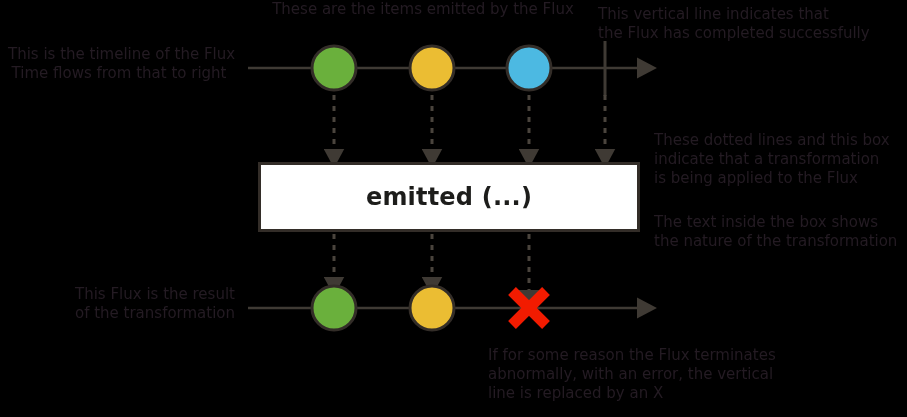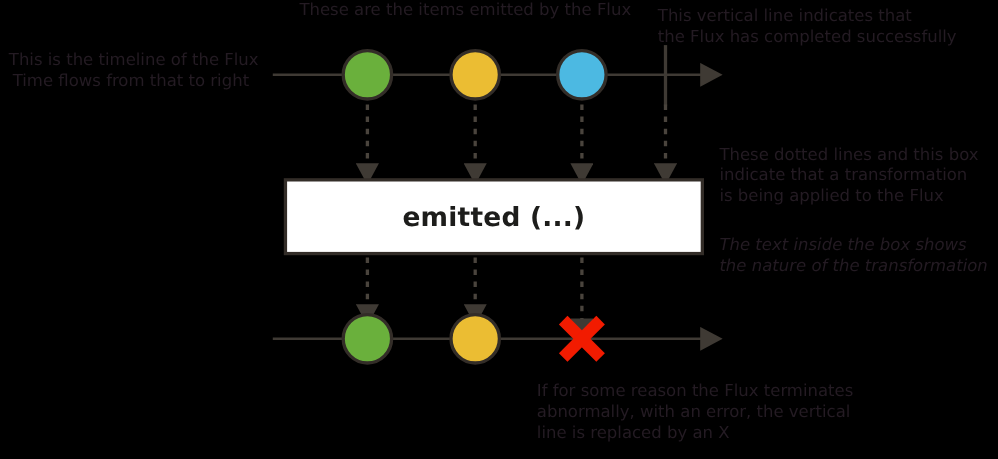--- a/index.html
+++ b/index.html
@@ -108,23 +108,25 @@
 
   <div class="annot center" style="left:268px; top:0; width:310px;">These are the items emitted by the Flux</div>
 
   <div class="annot left" style="left:598px; top:5px; width:305px;">This vertical line indicates that
 the Flux has completed successfully</div>
 
   <div class="annot left" style="left:654px; top:131px; width:250px;">These dotted lines and this box
 indicate that a transformation
 is being applied to the Flux</div>
 
-  <div class="annot left" style="left:654px; top:213px; width:250px;font-style:italic;">The text inside the box shows
+  <div class="annot left" style="left:654px; top:213px; width:250px;">The text inside the box shows
 the nature of the transformation</div>
 
+  <div class="annot center" style="left:42px; top:285px; width:226px;">This Flux is the result
+of the transformation</div>
 
   <div class="annot left" style="left:488px; top:346px; width:340px;">If for some reason the Flux terminates
 abnormally, with an error, the vertical
 line is replaced by an X</div>
 
   <div id="op-label">emitted (...)</div>
 
 </div>
 
 </body></html>

